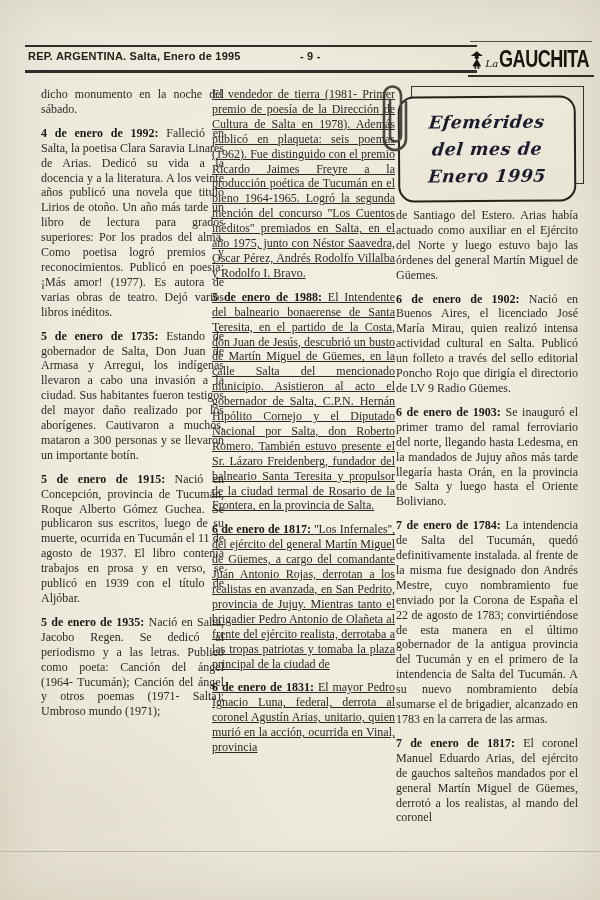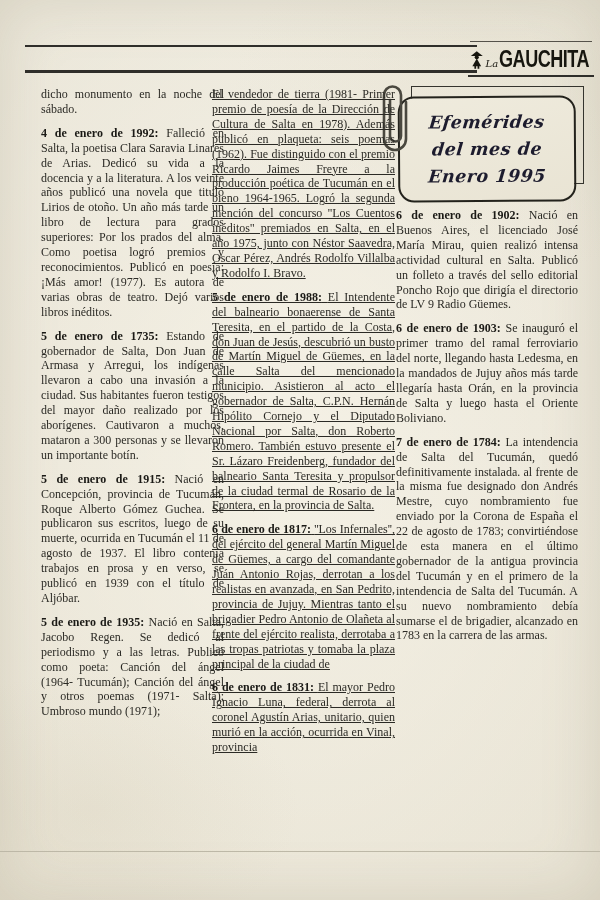--- a/index.html
+++ b/index.html
@@ -71,20 +71,24 @@
     position:absolute;left:0;top:851px;width:600px;height:1px;
     background:#bdb8a7;
   }
 </style>
 </head>
 <body>
 
 <div class="page">
 
   <div class="rule rule-top"></div>
+  <div class="header-row">
+    <span class="h-left">REP. ARGENTINA. Salta, Enero de 1995</span>
+    <span class="h-page">- 9 -</span>
+  </div>
   <div class="rule rule-bottom"></div>
   <div class="rule rule-logo-top"></div>
   <div class="rule rule-logo-bottom"></div>
 
   <div class="logo">
     <svg width="17" height="24" viewBox="0 0 17 24">
       <polygon points="1,7 16,7 8.5,1" fill="#17160f"></polygon>
       <circle cx="8.5" cy="8.5" r="2.6" fill="#17160f"></circle>
       <polygon points="8.5,10 14,20 3,20" fill="#17160f"></polygon>
       <rect x="5.5" y="19" width="2.2" height="4" fill="#17160f"></rect>
@@ -115,19 +119,21 @@
   </div>
 
   <div class="col col2">
     <p><span>El vendedor de tierra (1981- Primer premio de poesía de la Dirección de Cultura de Salta en 1978). Además publicó en plaqueta: seis poemas (1962). Fue distinguido con el premio Ricardo Jaimes Freyre a la producción poética de Tucumán en el bieno 1964-1965. Logró la segunda mención del concurso ''Los Cuentos inéditos'' premiados en Salta, en el año 1975, junto con Néstor Saavedra, Oscar Pérez, Andrés Rodolfo Villalba y Rodolfo I. Bravo.</span></p>
     <p><b>5 de enero de 1988:</b> <span>El Intendente del balneario bonaerense de Santa Teresita, en el partido de la Costa, don Juan de Jesús, descubrió un busto de Martín Miguel de Güemes, en la calle Salta del mencionado municipio. Asistieron al acto el gobernador de Salta, C.P.N. Hernán Hipólito Cornejo y el Diputado Nacional por Salta, don Roberto Romero. También estuvo presente el Sr. Lázaro Freidenberg, fundador del balneario Santa Teresita y propulsor de la ciudad termal de Rosario de la Frontera, en la provincia de Salta.</span></p>
     <p><b>6 de enero de 1817:</b> <span>''Los Infernales'', del ejército del general Martín Miguel de Güemes, a cargo del comandante Juán Antonio Rojas, derrotan a los realistas en avanzada, en San Pedrito, provincia de Jujuy. Mientras tanto el brigadier Pedro Antonio de Olañeta al frente del ejército realista, derrotaba a las tropas patriotas y tomaba la plaza principal de la ciudad de</span></p>
     <p><b>6 de enero de 1831:</b> <span>El mayor Pedro Ignacio Luna, federal, derrota al coronel Agustín Arias, unitario, quien murió en la acción, ocurrida en Vinal, provincia</span></p>
   </div>
 
   <div class="col col3">
+    <p><span>de Santiago del Estero. Arias había actuado como auxiliar en el Ejército del Norte y luego estuvo bajo las órdenes del general Martín Miguel de Güemes.</span></p>
     <p><b>6 de enero de 1902:</b> <span>Nació en Buenos Aires, el licenciado José María Mirau, quien realizó intensa actividad cultural en Salta. Publicó un folleto a través del sello editorial Poncho Rojo que dirigía el directorio de LV 9 Radio Güemes.</span></p>
     <p><b>6 de enero de 1903:</b> <span>Se inauguró el primer tramo del ramal ferroviario del norte, llegando hasta Ledesma, en la mandados de Jujuy años más tarde llegaría hasta Orán, en la provincia de Salta y luego hasta el Oriente Boliviano.</span></p>
     <p><b>7 de enero de 1784:</b> <span>La intendencia de Salta del Tucumán, quedó definitivamente instalada. al frente de la misma fue designado don Andrés Mestre, cuyo nombramiento fue enviado por la Corona de España el 22 de agosto de 1783; convirtiéndose de esta manera en el último gobernador de la antigua provincia del Tucumán y en el primero de la intendencia de Salta del Tucumán. A su nuevo nombramiento debía sumarse el de brigadier, alcanzado en 1783 en la carrera de las armas.</span></p>
+    <p><b>7 de enero de 1817:</b> <span>El coronel Manuel Eduardo Arias, del ejército de gauchos salteños mandados por el general Martín Miguel de Güemes, derrotó a los realistas, al mando del coronel</span></p>
   </div>
 
   <div class="footer-rule"></div>
 </div>
 
 </body></html>

